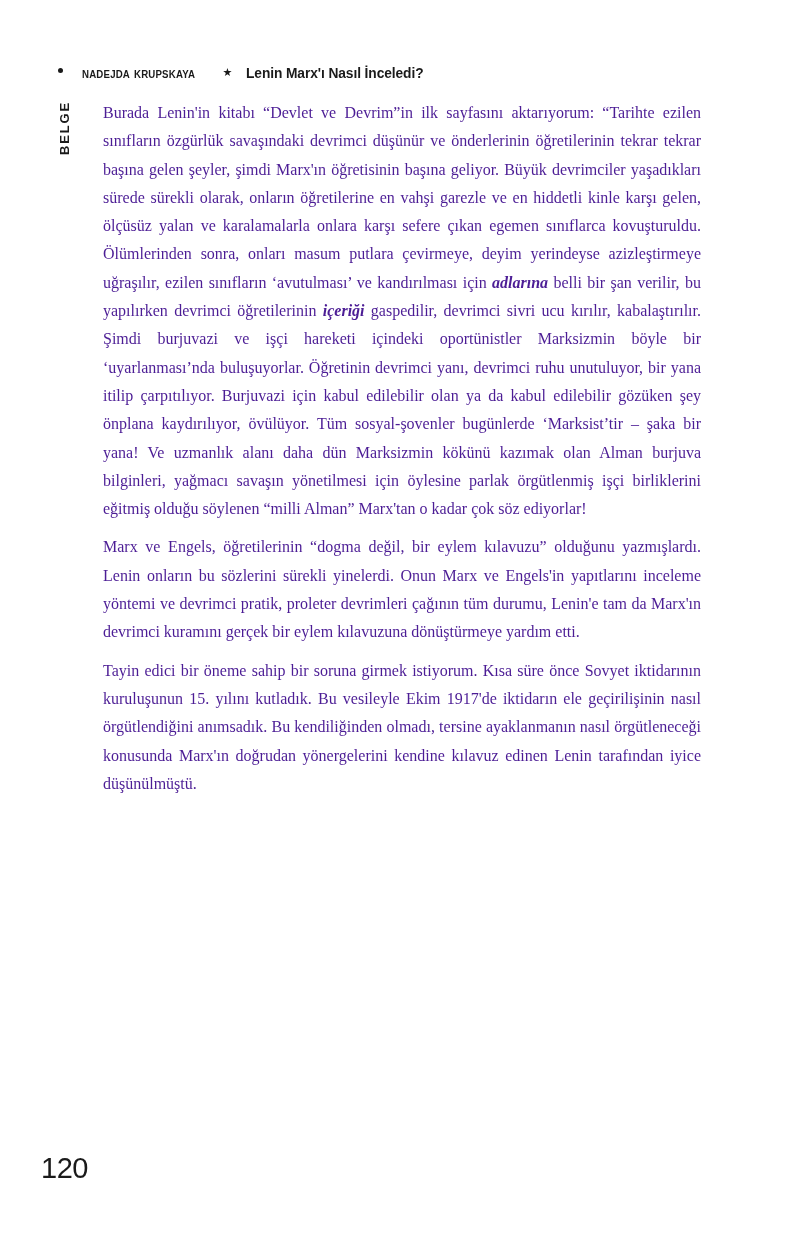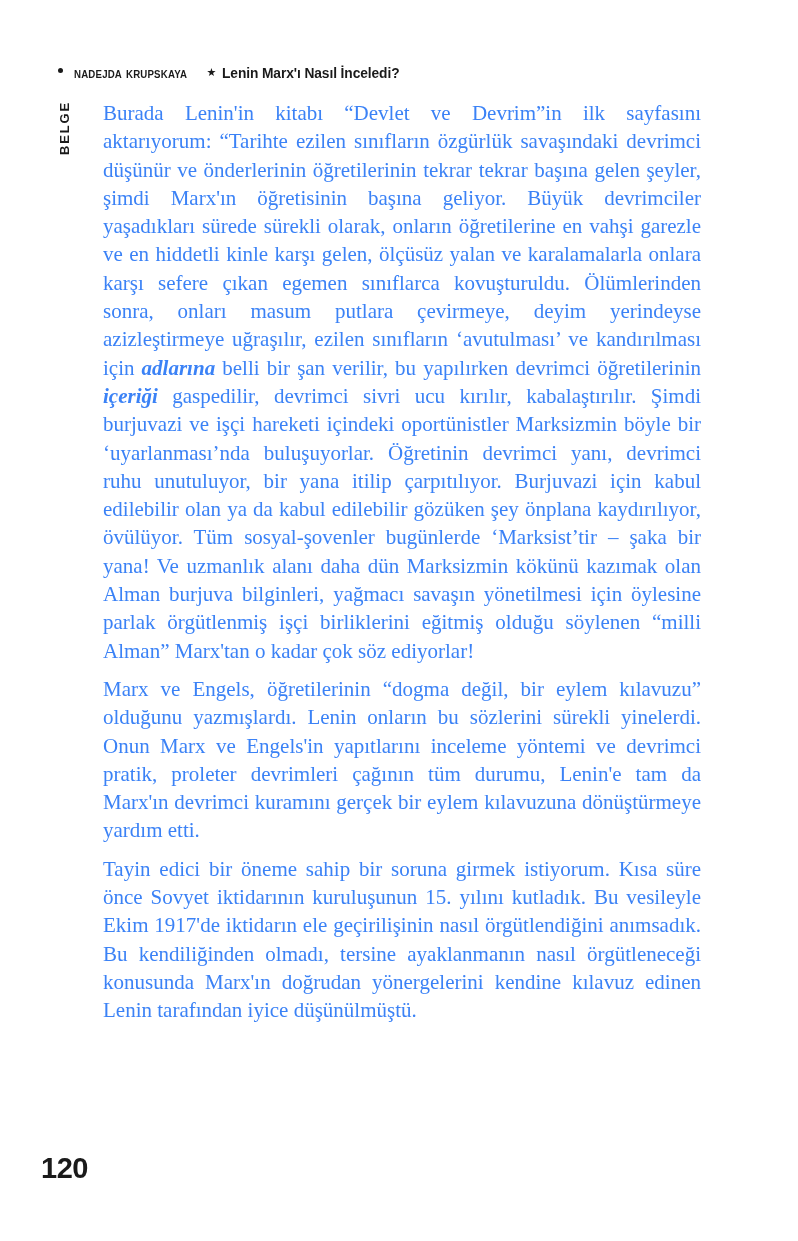--- a/index.html
+++ b/index.html
@@ -25,21 +25,21 @@
 
   
   .running-head {
     position: absolute;
     left: 58px;
     top: 62px;
     width: 660px;
     height: 22px;
     display: flex;
     align-items: center;
-    gap: 0;
+    gap: 8px;
     white-space: nowrap;
   }
   .head-bullet {
     display: inline-block;
     width: 5px;
     height: 5px;
     border-radius: 50%;
     background: #1a1a1a;
     margin-right: 11px;
     margin-bottom: 5px;
@@ -100,41 +100,41 @@
   
   .body-col {
     position: absolute;
     left: 103px;
     top: 99px;
     width: 598px;
   }
   .para {
     margin: 0 0 10px 0;
     font-family: "Liberation Serif", "DejaVu Serif", serif;
-    font-size: 21px;
+    font-size: 16px;
     line-height: 28.3px;
     text-align: justify;
     text-justify: inter-word;
-    color: #3b82f6;
+    color: #4c1d95;
     hyphens: manual;
   }
   .para:last-child { margin-bottom: 8px; }
   .para b,
   .para .emph {
     font-weight: 700;
     font-style: italic;
   }
 
   
   .folio {
     position: absolute;
     left: 41px;
     top: 1152px;
     font-family: "Liberation Sans", "DejaVu Sans", sans-serif;
-    font-weight: 700;
+    font-weight: 400;
     font-size: 29px;
     letter-spacing: -0.5px;
     color: #1a1a1a;
   }
 </style>
 </head>
 <body>
 
 <div class="page">
 

